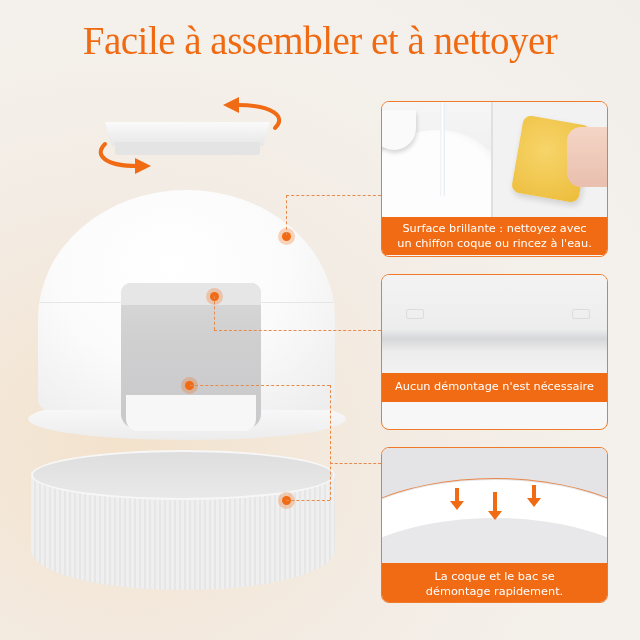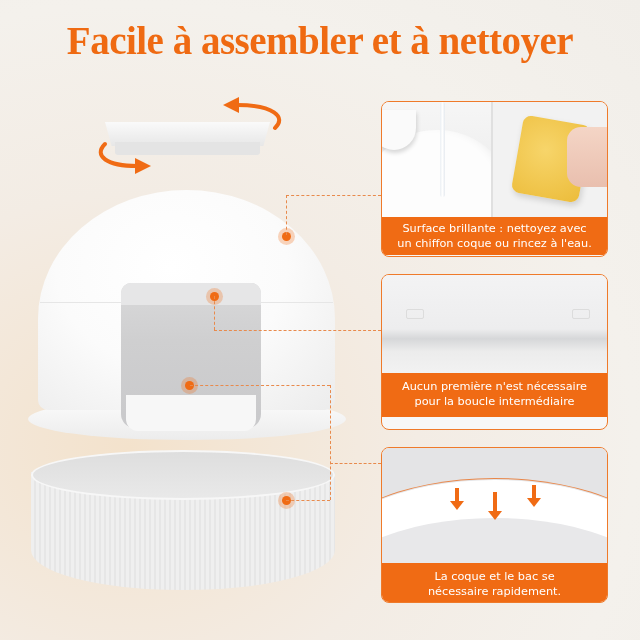--- a/index.html
+++ b/index.html
@@ -4,21 +4,21 @@
 <style>
   html, body { margin:0; padding:0; }
   body {
     width:640px; height:640px; overflow:hidden; position:relative;
     background: radial-gradient(ellipse at 20% 70%, #f3e2cc 0%, #f3ece4 40%, #f4f1ec 70%, #f1eee9 100%);
     font-family: "Liberation Sans", sans-serif;
   }
   .title {
     position:absolute; left:0; top:18px; width:640px; text-align:center;
     font-family: "Liberation Serif", "DejaVu Serif", serif;
-    font-weight:bold; font-size:39px; letter-spacing:-0.5px;
+    font-weight:normal; font-size:39px; letter-spacing:-0.5px;
     color:#ef6a12; margin:0;
   }
   
   .panel {
     position:absolute; left:381px; width:225px;
     border:1.5px solid #ef7a2a; border-radius:8px; overflow:hidden;
     background:#f7f7f7;
   }
   .panel .photo { position:relative; width:100%; overflow:hidden; }
   .panel .caption {
@@ -140,32 +140,31 @@
   </div>
 </div>
 
 <div class="panel" id="p2">
   <div class="photo">
     <div class="p2-bg"></div>
     <div class="p2-slot" style="left:24px"></div>
     <div class="p2-slot" style="left:190px"></div>
   </div>
   <div class="caption" style="padding:6px 4px 8px">
-    <div>Aucun première n'est nécessaire</div>
-    <div>pour la boucle intermédiaire</div>
+    <div>Aucun démontage n'est nécessaire</div>
   </div>
 </div>
 
 <div class="panel" id="p3">
   <div class="photo">
     <div class="p3-bg"></div>
     <div class="p3-band"></div>
     <div class="p3-inner"></div>
     <div class="p3-edge"></div>
     <div class="arrow-down" style="left:73px;top:40px;height:14px"></div>
     <div class="arrow-down" style="left:111px;top:44px;height:20px"></div>
     <div class="arrow-down" style="left:150px;top:37px;height:14px"></div>
   </div>
   <div class="caption" style="padding:6px 12px 12px">
     <div>La coque et le bac se</div>
-    <div>nécessaire rapidement.</div>
+    <div>démontage rapidement.</div>
   </div>
 </div>
 
 </body></html>

